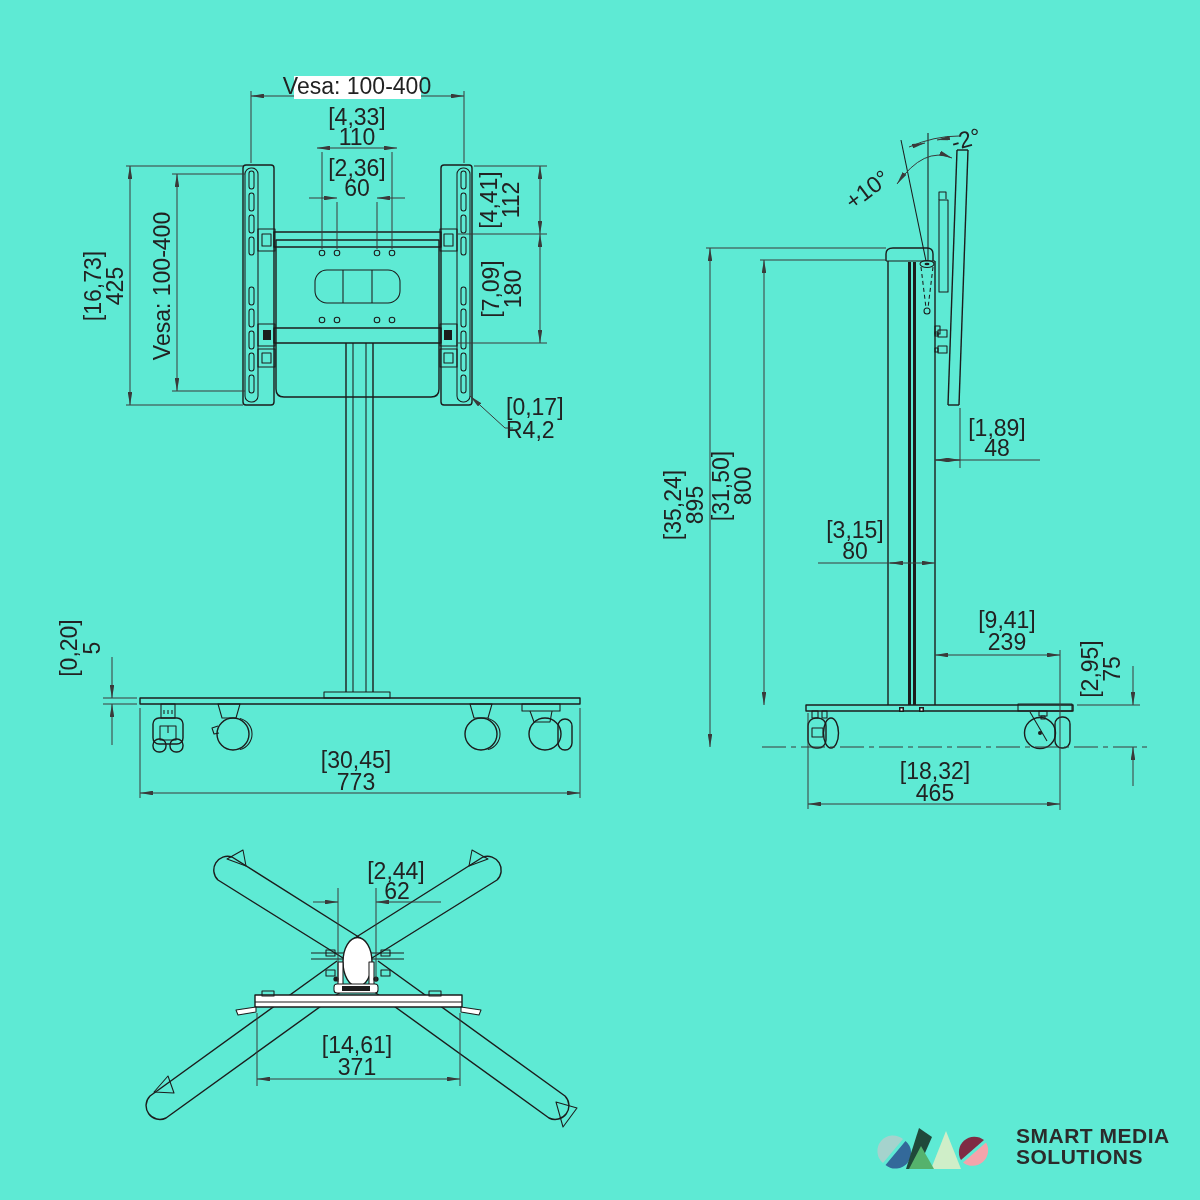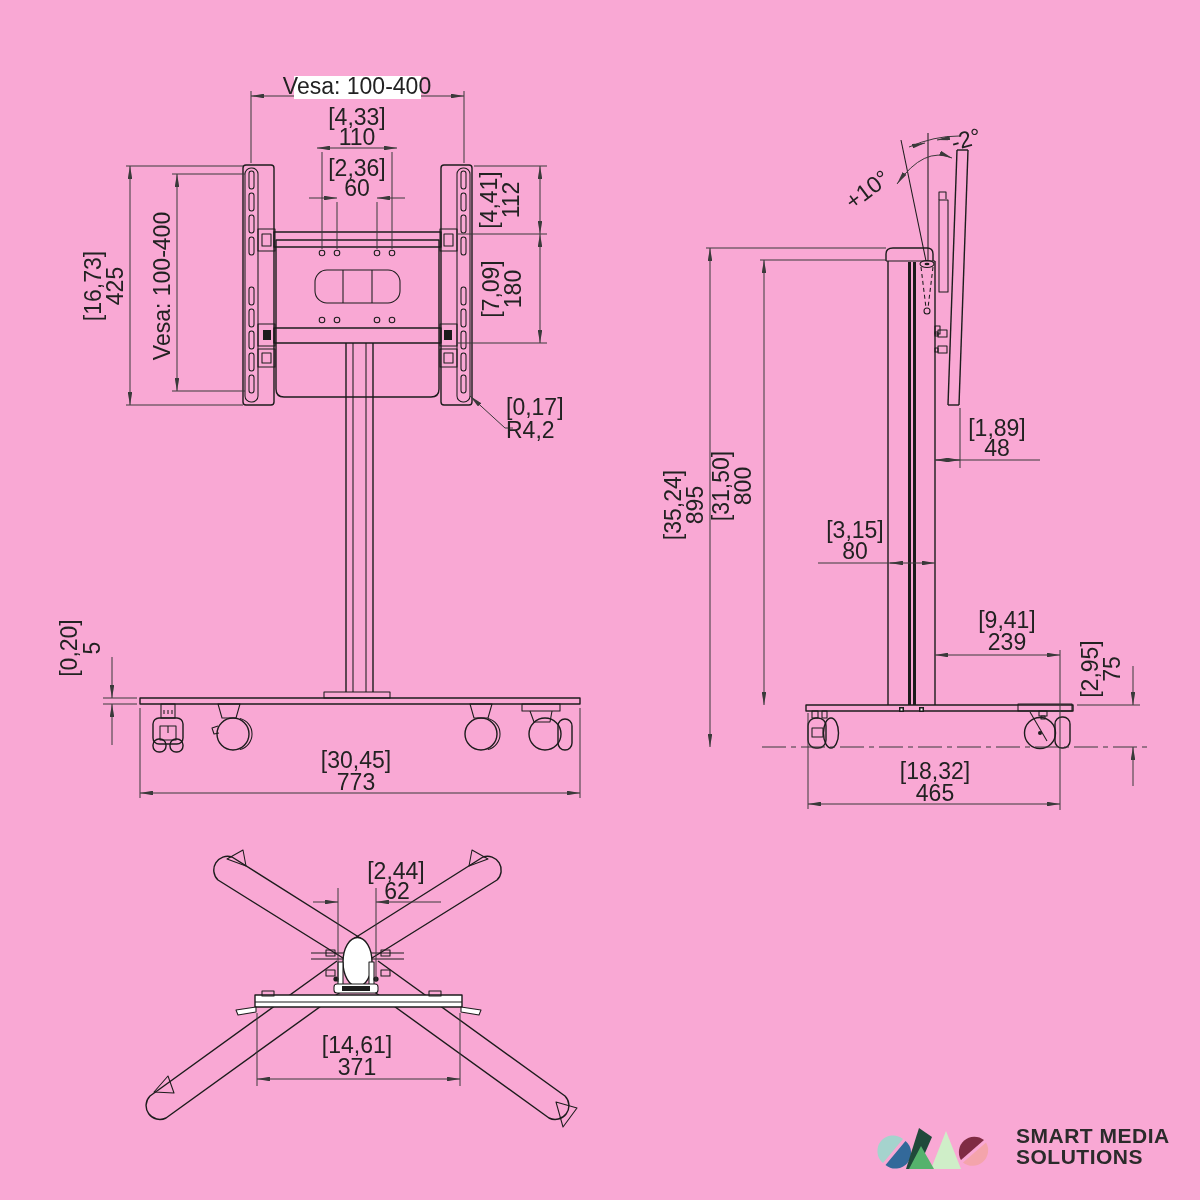--- a/index.html
+++ b/index.html
@@ -1,16 +1,16 @@
 <!DOCTYPE html>
 <html><head>
 <meta charset="utf-8">
 <style>
   html,body{margin:0;padding:0;background:#fff;}
-  .page{position:relative;width:1200px;height:1200px;background:#f9a8d4;overflow:hidden;text-decoration:underline;}
+  .page{position:relative;width:1200px;height:1200px;background:#5eead4;overflow:hidden;text-decoration:underline;}
   svg{display:block;}
   .ln{stroke:#1c1c1c;stroke-width:1.4;fill:none;stroke-linejoin:round;}
   .thin{stroke-width:1.05;}
   .wf{fill:#ffffff;}
   .dk{fill:#1c1c1c;stroke:none;}
   .dimln{stroke:#3a3a3a;stroke-width:1;fill:none;}
   .arr2{marker-start:url(#ah);marker-end:url(#ah);}
   .arr1{marker-end:url(#ah);}
   .cl{stroke-dasharray:24 5 5 5;}
   .dsh{stroke-dasharray:4 3;}

